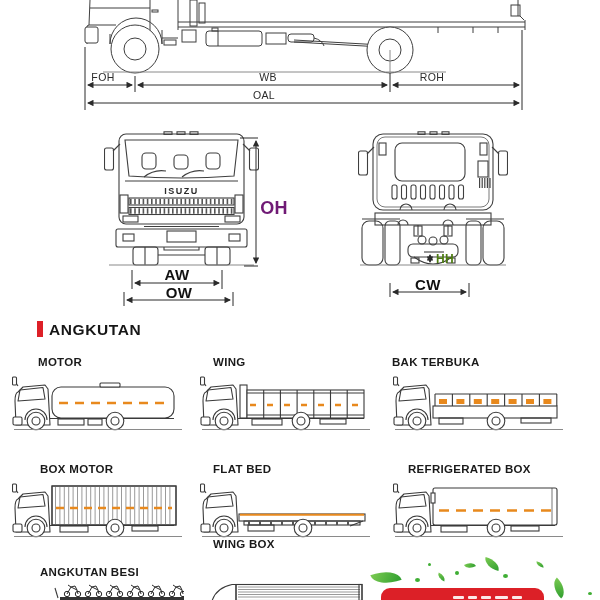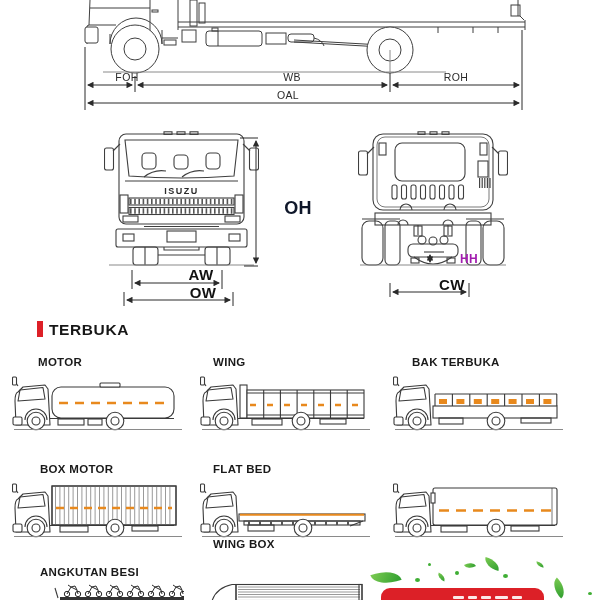--- a/index.html
+++ b/index.html
@@ -2,24 +2,24 @@
 <html><head>
 <meta charset="utf-8">
 <style>
   html,body{margin:0;padding:0;background:#fff;}
   .page{position:relative;width:600px;height:600px;background:#fff;overflow:hidden;
         font-family:"Liberation Sans",sans-serif;color:#1d1d1d;}
   .abs{position:absolute;}
   svg{display:block;}
   
   .dim{position:absolute;font-size:10.5px;letter-spacing:.4px;color:#2b2b2b;
-       transform:translateX(-50%);white-space:nowrap;margin-left:24px;}
-  .dim.big{font-size:18px;font-weight:bold;letter-spacing:.3px;color:#0f172a;}
+       transform:translateX(-50%);white-space:nowrap;}
+  .dim.big{font-size:18px;font-weight:bold;letter-spacing:.3px;color:#701a75;}
   .dim.mid{font-size:15px;font-weight:bold;color:#111;}
-  .dim.sm{font-size:12px;font-weight:bold;color:#a21caf;transform:none;}
+  .dim.sm{font-size:12px;font-weight:bold;color:#4d7c0f;transform:none;}
   
   .accent-bar{position:absolute;width:6px;height:16px;background:#DD2027;}
   .sec-title{position:absolute;font-size:15.5px;font-weight:bold;letter-spacing:.6px;color:#161616;}
   .app-label{position:absolute;font-size:11.5px;font-weight:bold;letter-spacing:.3px;color:#1a1a1a;white-space:nowrap;}
   
   .cta{position:absolute;left:381px;top:588px;width:163px;height:34px;background:#DC2027;
        border:none;border-radius:9px;cursor:pointer;}
   .cta .glyphtop{position:absolute;top:8px;height:2.5px;background:#fff;border-radius:1px;opacity:.9;}
   
   .leaf{position:absolute;background:linear-gradient(135deg,#7ccb52,#2f9e2f);
@@ -194,27 +194,28 @@
   <div class="dim" style="left:268px;top:71px">WB</div>
   <div class="dim" style="left:432px;top:71px">ROH</div>
   <div class="dim" style="left:264px;top:89px">OAL</div>
   <div class="dim big" style="left:274px;top:198px">OH</div>
   <div class="dim mid" style="left:177px;top:266px">AW</div>
   <div class="dim mid" style="left:179px;top:284px">OW</div>
   <div class="dim sm" style="left:436px;top:252px">HH</div>
   <div class="dim mid" style="left:428px;top:276px">CW</div>
 
   <div class="accent-bar" style="left:37px;top:321px"></div>
-  <div class="sec-title" style="left:49px;top:321px">TERBUKA</div>
+  <div class="sec-title" style="left:49px;top:321px">ANGKUTAN</div>
 
   <div class="app-label" style="left:38px;top:356px">MOTOR</div>
   <div class="app-label" style="left:213px;top:356px">WING</div>
-  <div class="app-label" style="left:412px;top:356px">BAK TERBUKA</div>
+  <div class="app-label" style="left:392px;top:356px">BAK TERBUKA</div>
   <div class="app-label" style="left:40px;top:463px">BOX MOTOR</div>
   <div class="app-label" style="left:213px;top:463px">FLAT BED</div>
+  <div class="app-label" style="left:408px;top:463px">REFRIGERATED BOX</div>
   <div class="app-label" style="left:40px;top:566px">ANGKUTAN BESI</div>
   <div class="app-label" style="left:213px;top:538px">WING BOX</div>
 
   <svg class="abs" style="left:12px;top:372px" width="172" height="62" viewBox="0 0 172 62" fill="none" stroke="#3a3a3a" stroke-width="1.1">
     <line x1="38" y1="46.5" x2="162" y2="46.5"></line>
     <rect x="40" y="15" width="122" height="31" rx="9" fill="#fff"></rect>
     <rect x="88" y="11" width="20" height="4" rx="1" fill="#fff"></rect>
     <line x1="47" y1="31" x2="156" y2="31" stroke="#E8891D" stroke-width="2.4" stroke-dasharray="9,7"></line>
     <rect x="46" y="47" width="26" height="6"></rect>
       <rect x="76" y="47" width="14" height="6"></rect>

